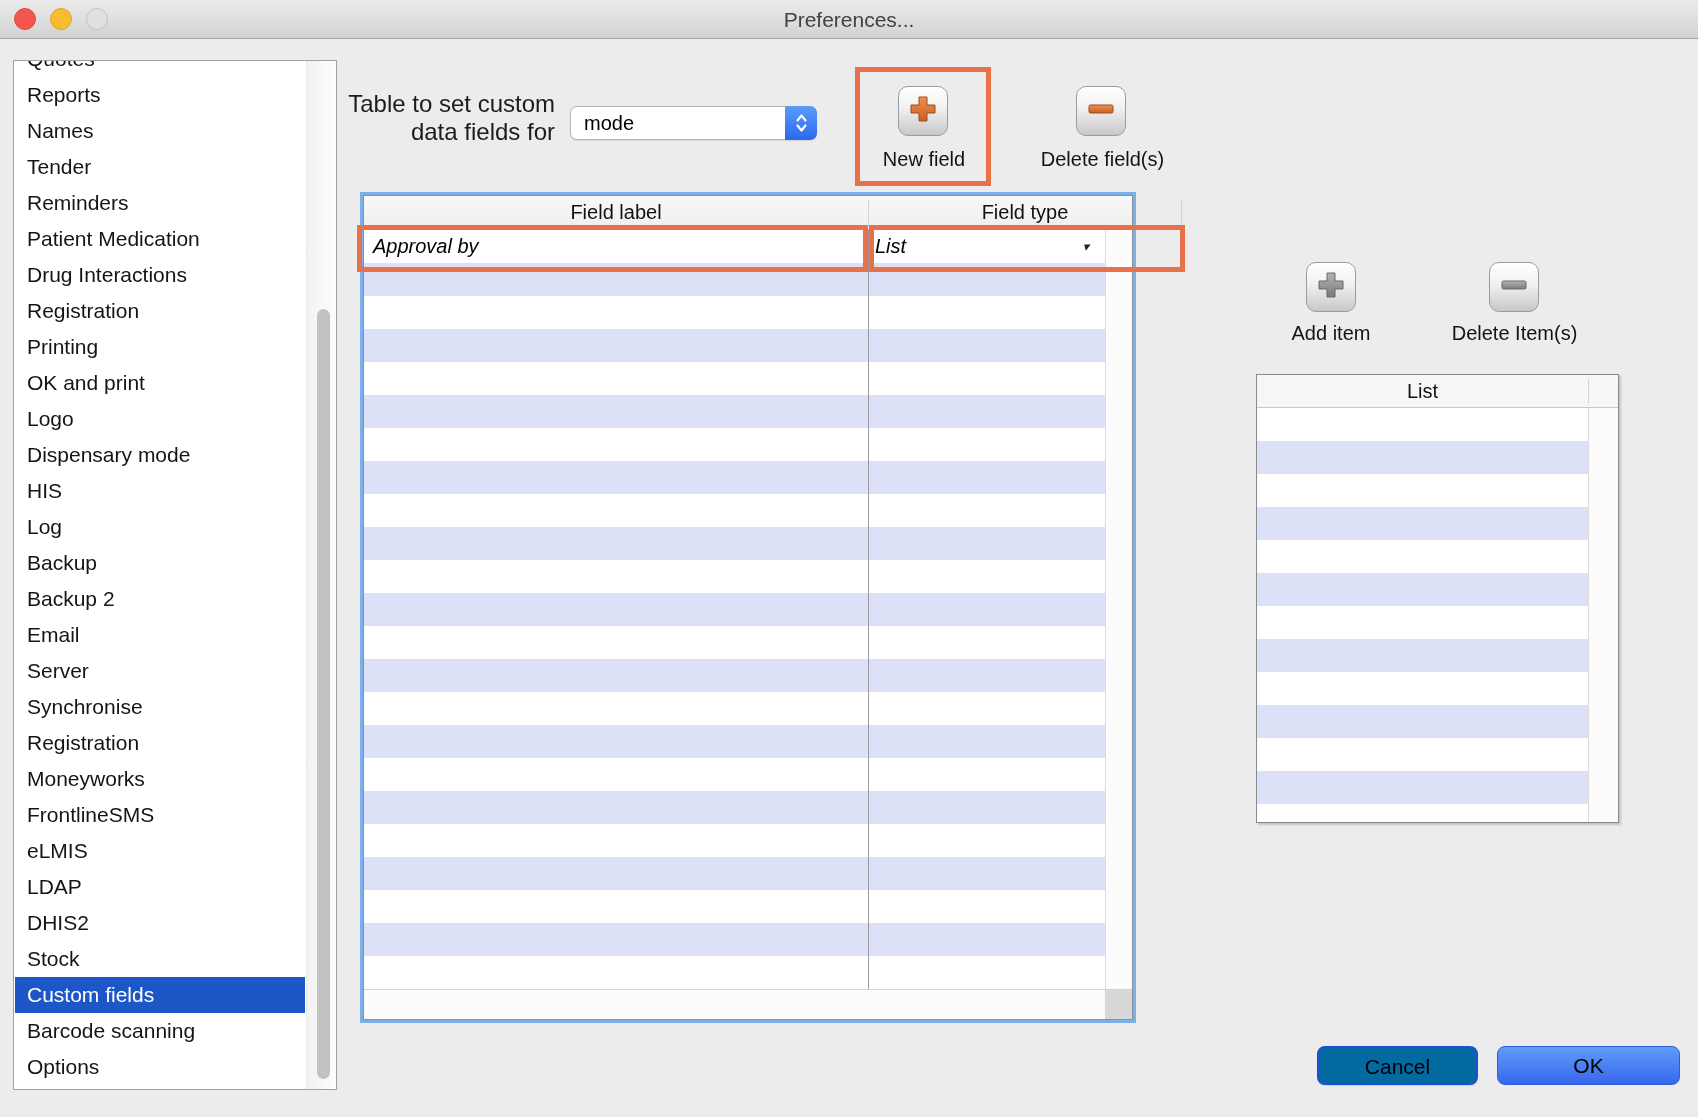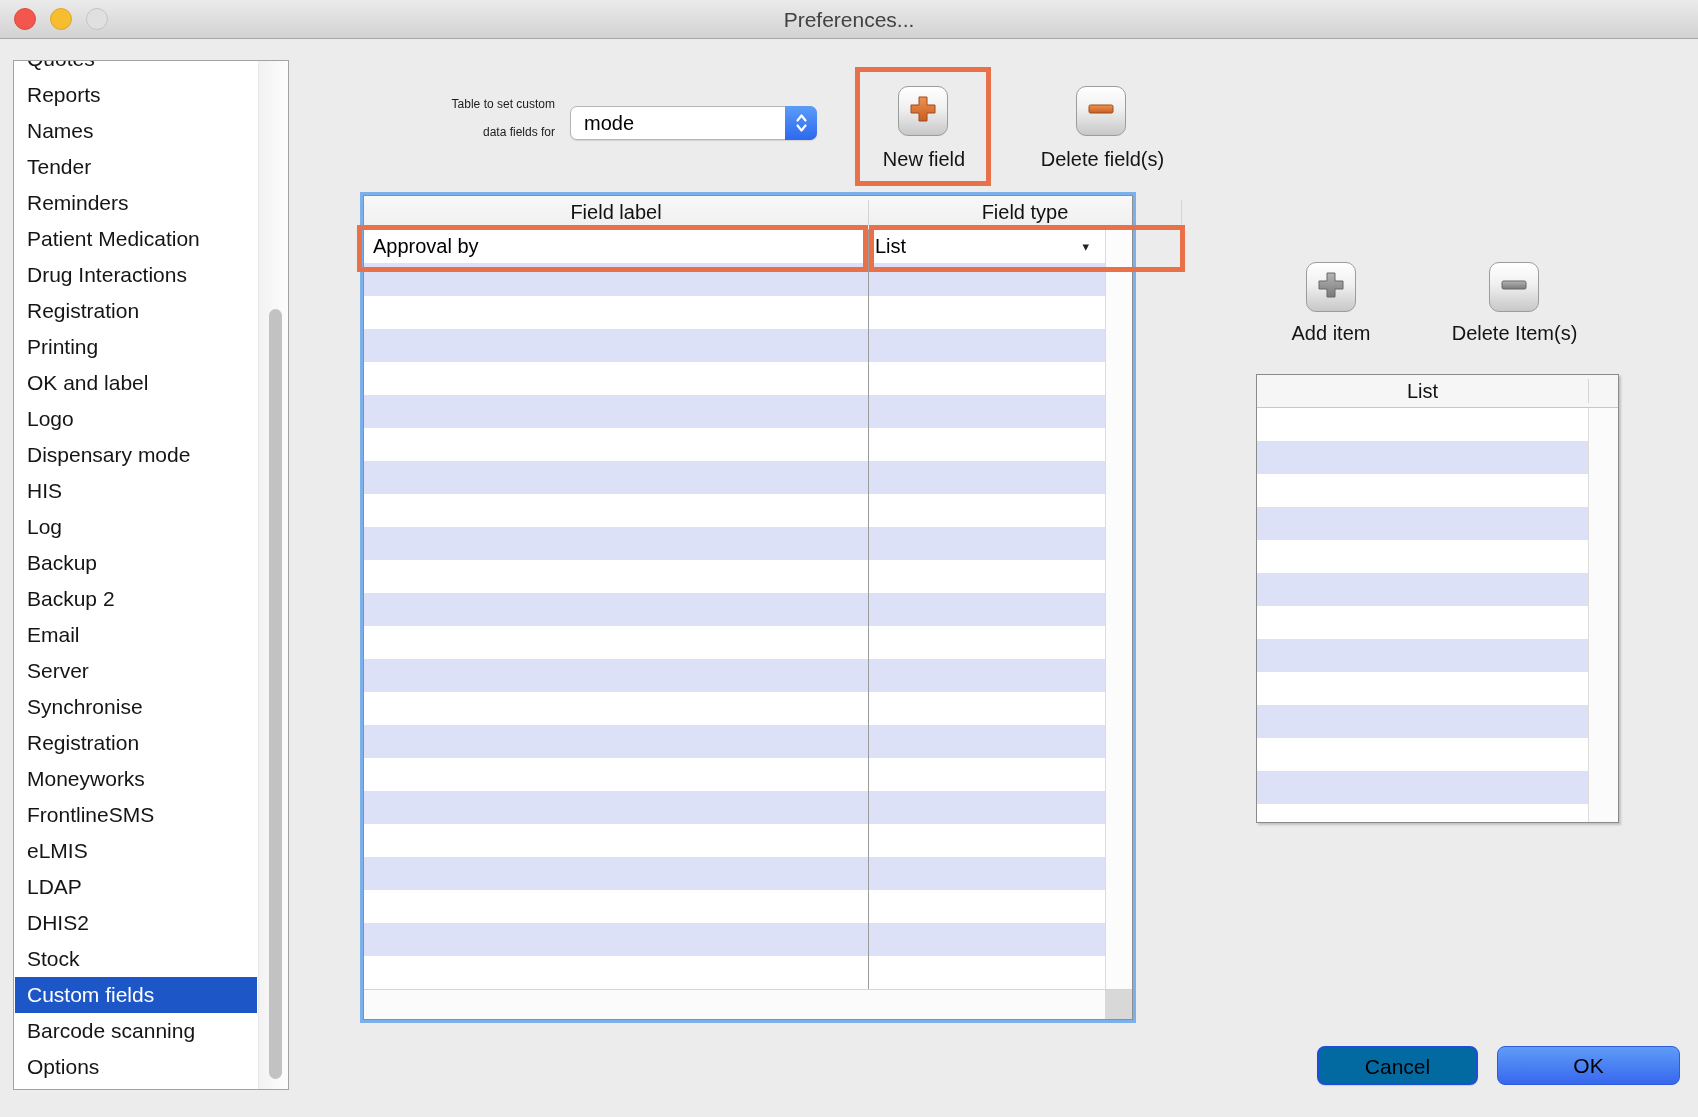--- a/index.html
+++ b/index.html
@@ -10,34 +10,34 @@
   .titlebar{position:absolute;left:0;top:0;width:1698px;height:39px;
     background:linear-gradient(#ebebeb,#d2d2d2);border-bottom:1px solid #a6a6a6;}
   .title{position:absolute;left:0;right:0;top:0;height:39px;line-height:39px;
     text-align:center;font-size:21px;color:#424242;}
   .light{position:absolute;top:8px;width:22px;height:22px;border-radius:50%;}
   .light.red{left:14px;background:#f2564d;border:1px solid #dd4a40;}
   .light.yellow{left:50px;background:#f6bd31;border:1px solid #e0a62a;}
   .light.gray{left:86px;background:#e0e0e0;border:1px solid #c4c4c4;}
 
   
-  .sidebar{position:absolute;left:13px;top:60px;width:276px;height:1030px;
+  .sidebar{position:absolute;left:13px;top:60px;width:324px;height:1030px;
     background:#fff;border:1px solid #a2a2a2;overflow:hidden;}
   .side-list{position:absolute;left:1px;right:31px;top:-20px;}
   .side-item{height:36px;line-height:36px;padding-left:12px;font-size:21px;color:#151515;
     white-space:nowrap;overflow:hidden;}
   .side-item.selected{background:#1d56c7;color:#fff;}
   .side-scroll{position:absolute;right:0;top:0;bottom:0;width:30px;
     background:linear-gradient(90deg,#f2f2f2,#fdfdfd);border-left:1px solid #e8e8e8;}
   .side-thumb{position:absolute;right:6px;top:248px;width:13px;height:770px;
     border-radius:7px;background:#c2c2c2;}
 
   
   .form-label{position:absolute;left:330px;top:90px;width:225px;text-align:right;
-    font-size:12px;line-height:28px;color:#1c1c1c;}
+    font-size:24px;line-height:28px;color:#1c1c1c;}
   .form-label span{display:block;}
   .dropdown{position:absolute;left:570px;top:106px;width:247px;height:34px;background:#fff;
     border:1px solid #b5b5b5;border-radius:7px;box-shadow:0 1px 1px rgba(0,0,0,.10);}
   .dropdown .value{position:absolute;left:13px;top:0;line-height:33px;font-size:20px;color:#000;}
   .dropdown .cap{position:absolute;right:-1px;top:-1px;width:32px;height:34px;border-radius:0 7px 7px 0;
     background:linear-gradient(#5c9cf8,#2d68ee);display:flex;align-items:center;justify-content:center;}
 
   
   .icon-btn{position:absolute;width:50px;height:50px;border-radius:10px;border:1px solid #9c9c9c;
     background:linear-gradient(#ffffff 0%,#f0f0f0 45%,#c8c8c8 100%);
@@ -47,21 +47,21 @@
   
   .main-table{position:absolute;left:360px;top:192px;width:776px;height:831px;
     border:3px solid #7cb0ea;background:#14532d;}
   .mt-frame{position:absolute;left:0;top:0;right:0;bottom:0;border:1px solid #8f8f8f;}
   .mt-header{position:absolute;left:0;right:0;top:0;height:34px;
     background:linear-gradient(#f8f8f8,#efefef);border-bottom:1px solid #bcbcbc;}
   .mt-h1{position:absolute;left:0;width:504px;text-align:center;line-height:33px;font-size:20px;color:#111;}
   .mt-h2{position:absolute;left:505px;width:312px;text-align:center;line-height:33px;font-size:20px;color:#111;}
   .mt-hdiv1{position:absolute;left:504px;top:4px;bottom:4px;width:1px;background:#d4d4d4;}
   .mt-hdiv2{position:absolute;left:817px;top:4px;bottom:4px;width:1px;background:#d4d4d4;}
-  .mt-body{position:absolute;left:0;top:34px;right:27px;bottom:30px;overflow:hidden;}
+  .mt-body{position:absolute;left:0;top:34px;right:27px;bottom:30px;overflow:hidden;font-style:italic;}
   .mt-row1{position:absolute;left:0;top:0;height:33px;right:0;background:#fff;}
   .mt-cell1{position:absolute;left:0;top:0;width:504px;height:33px;line-height:32px;
     padding-left:9px;font-size:20px;color:#000;}
   .mt-cell2{position:absolute;left:505px;top:0;right:0;height:33px;line-height:32px;
     padding-left:6px;font-size:20px;color:#000;}
   .mt-cell-arrow{position:absolute;right:16px;top:1px;font-size:13px;color:#222;}
   .mt-stripes{position:absolute;left:0;right:0;top:33px;bottom:0;
     background:repeating-linear-gradient(180deg,#dce1f8 0 33px,#ffffff 33px 66px);}
   .mt-coldiv{position:absolute;left:504px;top:34px;bottom:30px;width:1px;background:#9b9b9b;}
   .mt-vscroll{position:absolute;right:0;top:34px;bottom:30px;width:27px;background:#fcfcfc;
@@ -112,21 +112,21 @@
     <div class="side-list">
         <div class="side-item">Quotes</div>
         <div class="side-item">Reports</div>
         <div class="side-item">Names</div>
         <div class="side-item">Tender</div>
         <div class="side-item">Reminders</div>
         <div class="side-item">Patient Medication</div>
         <div class="side-item">Drug Interactions</div>
         <div class="side-item">Registration</div>
         <div class="side-item">Printing</div>
-        <div class="side-item">OK and label</div>
+        <div class="side-item">OK and print</div>
         <div class="side-item">Logo</div>
         <div class="side-item">Dispensary mode</div>
         <div class="side-item">HIS</div>
         <div class="side-item">Log</div>
         <div class="side-item">Backup</div>
         <div class="side-item">Backup 2</div>
         <div class="side-item">Email</div>
         <div class="side-item">Server</div>
         <div class="side-item">Synchronise</div>
         <div class="side-item">Registration</div>

